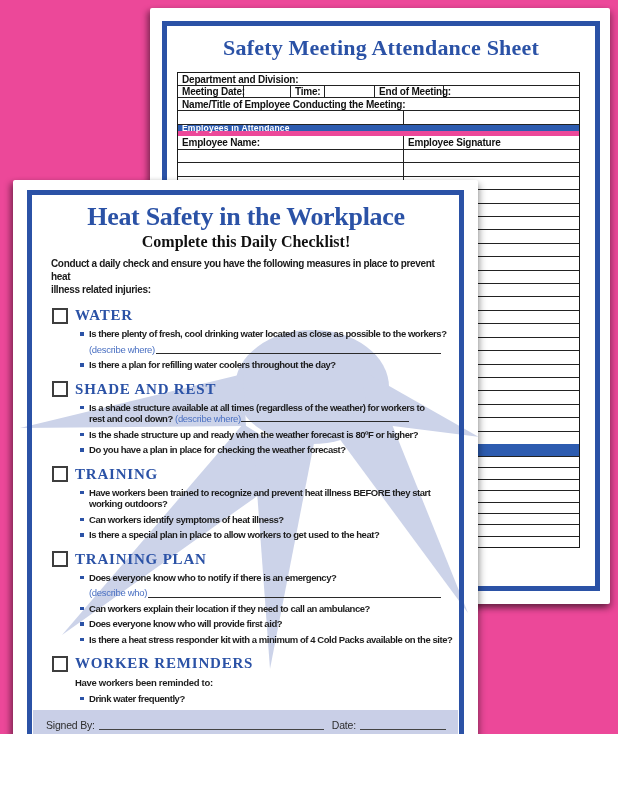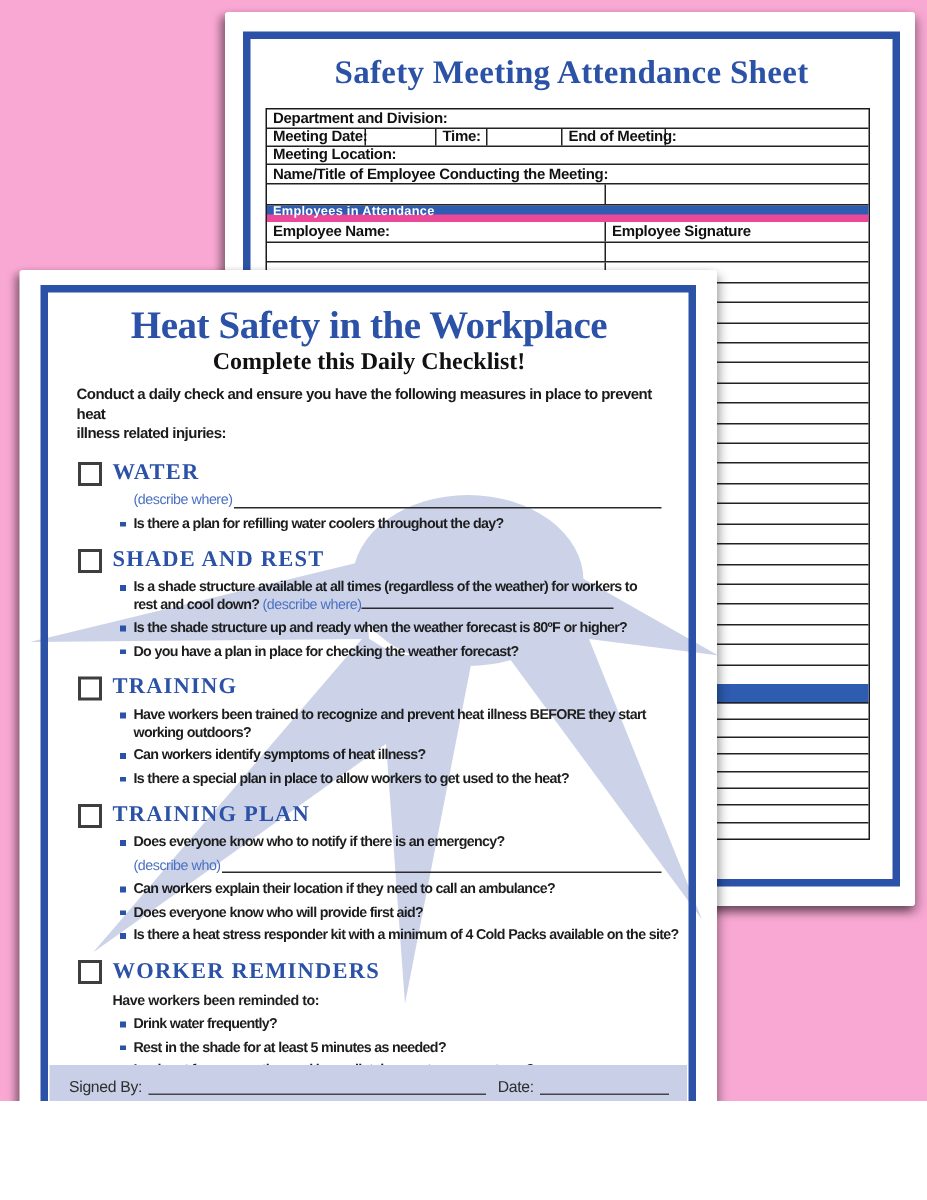--- a/index.html
+++ b/index.html
@@ -1,17 +1,17 @@
 <!DOCTYPE html>
 <html><head>
 <meta charset="utf-8">
 <style>
   * { margin:0; padding:0; box-sizing:border-box; }
   html,body { width:618px; height:800px; background:#ffffff; font-family:"Liberation Sans", sans-serif; }
-  .stage { position:relative; width:618px; height:734px; overflow:hidden; background:#f9a8d4; }
+  .stage { position:relative; width:618px; height:734px; overflow:hidden; background:#ec4899; }
 
   .sheet { position:absolute; background:#fff; border-radius:2px;
            box-shadow:-3px 3px 6px rgba(0,0,0,.38), 2px 4px 7px rgba(0,0,0,.32); }
 
   
   .back { left:150px; top:8px; width:460px; height:596px; z-index:1; }
   .back-border { position:absolute; left:12px; top:13px; width:438px; height:570px;
                  border:5px solid #2b52a6; }
   .back-title { margin-top:9px; text-align:center; font-family:"Liberation Serif", serif;
                 font-weight:bold; font-size:22px; color:#2b52a6; letter-spacing:.2px; }
@@ -97,23 +97,20 @@
           <div class="cell" style="width:47px"></div>
           <div class="cell" style="width:34px">
               <span class="lbl">Time:</span>
             </div>
           <div class="cell" style="width:50px"></div>
           <div class="cell" style="width:69px">
               <span class="lbl">End of Meeting:</span>
             </div>
           <div class="cell" style="flex:1"></div>
         </div>
-        <div class="trow h12">
-          <span class="lbl">Meeting Location:</span>
-        </div>
         <div class="trow h13">
           <span class="lbl">Name/Title of Employee Conducting the Meeting:</span>
         </div>
         <div class="trow h14 split"></div>
         <div class="bluebar">
           <span>Employees in Attendance</span>
         </div>
         <div class="trow h14 split">
           <div style="width:225px;padding-left:4px">Employee Name:</div>
           <div style="flex:1;padding-left:5px">Employee Signature</div>
@@ -176,20 +173,24 @@
         <h3 class="front-sub">Complete this Daily Checklist!</h3>
         <p class="intro">Conduct a daily check and ensure you have the following measures in place to prevent heat
 illness related injuries:</p>
 
         <div class="section first">
           <div class="sec-head">
             <div class="cbx"></div>
             <span class="sec-title">WATER</span>
           </div>
           <div class="sec-body">
+            <div class="item">
+              <span class="bullet"></span>
+              <span class="q">Is there plenty of fresh, cool drinking water located as close as possible to the workers?</span>
+            </div>
             <div class="item blank-row">
               <span class="mini">(describe where)</span>
               <span class="fill-line"></span>
             </div>
             <div class="item">
               <span class="bullet"></span>
               <span class="q">Is there a plan for refilling water coolers throughout the day?</span>
             </div>
           </div>
         </div>

